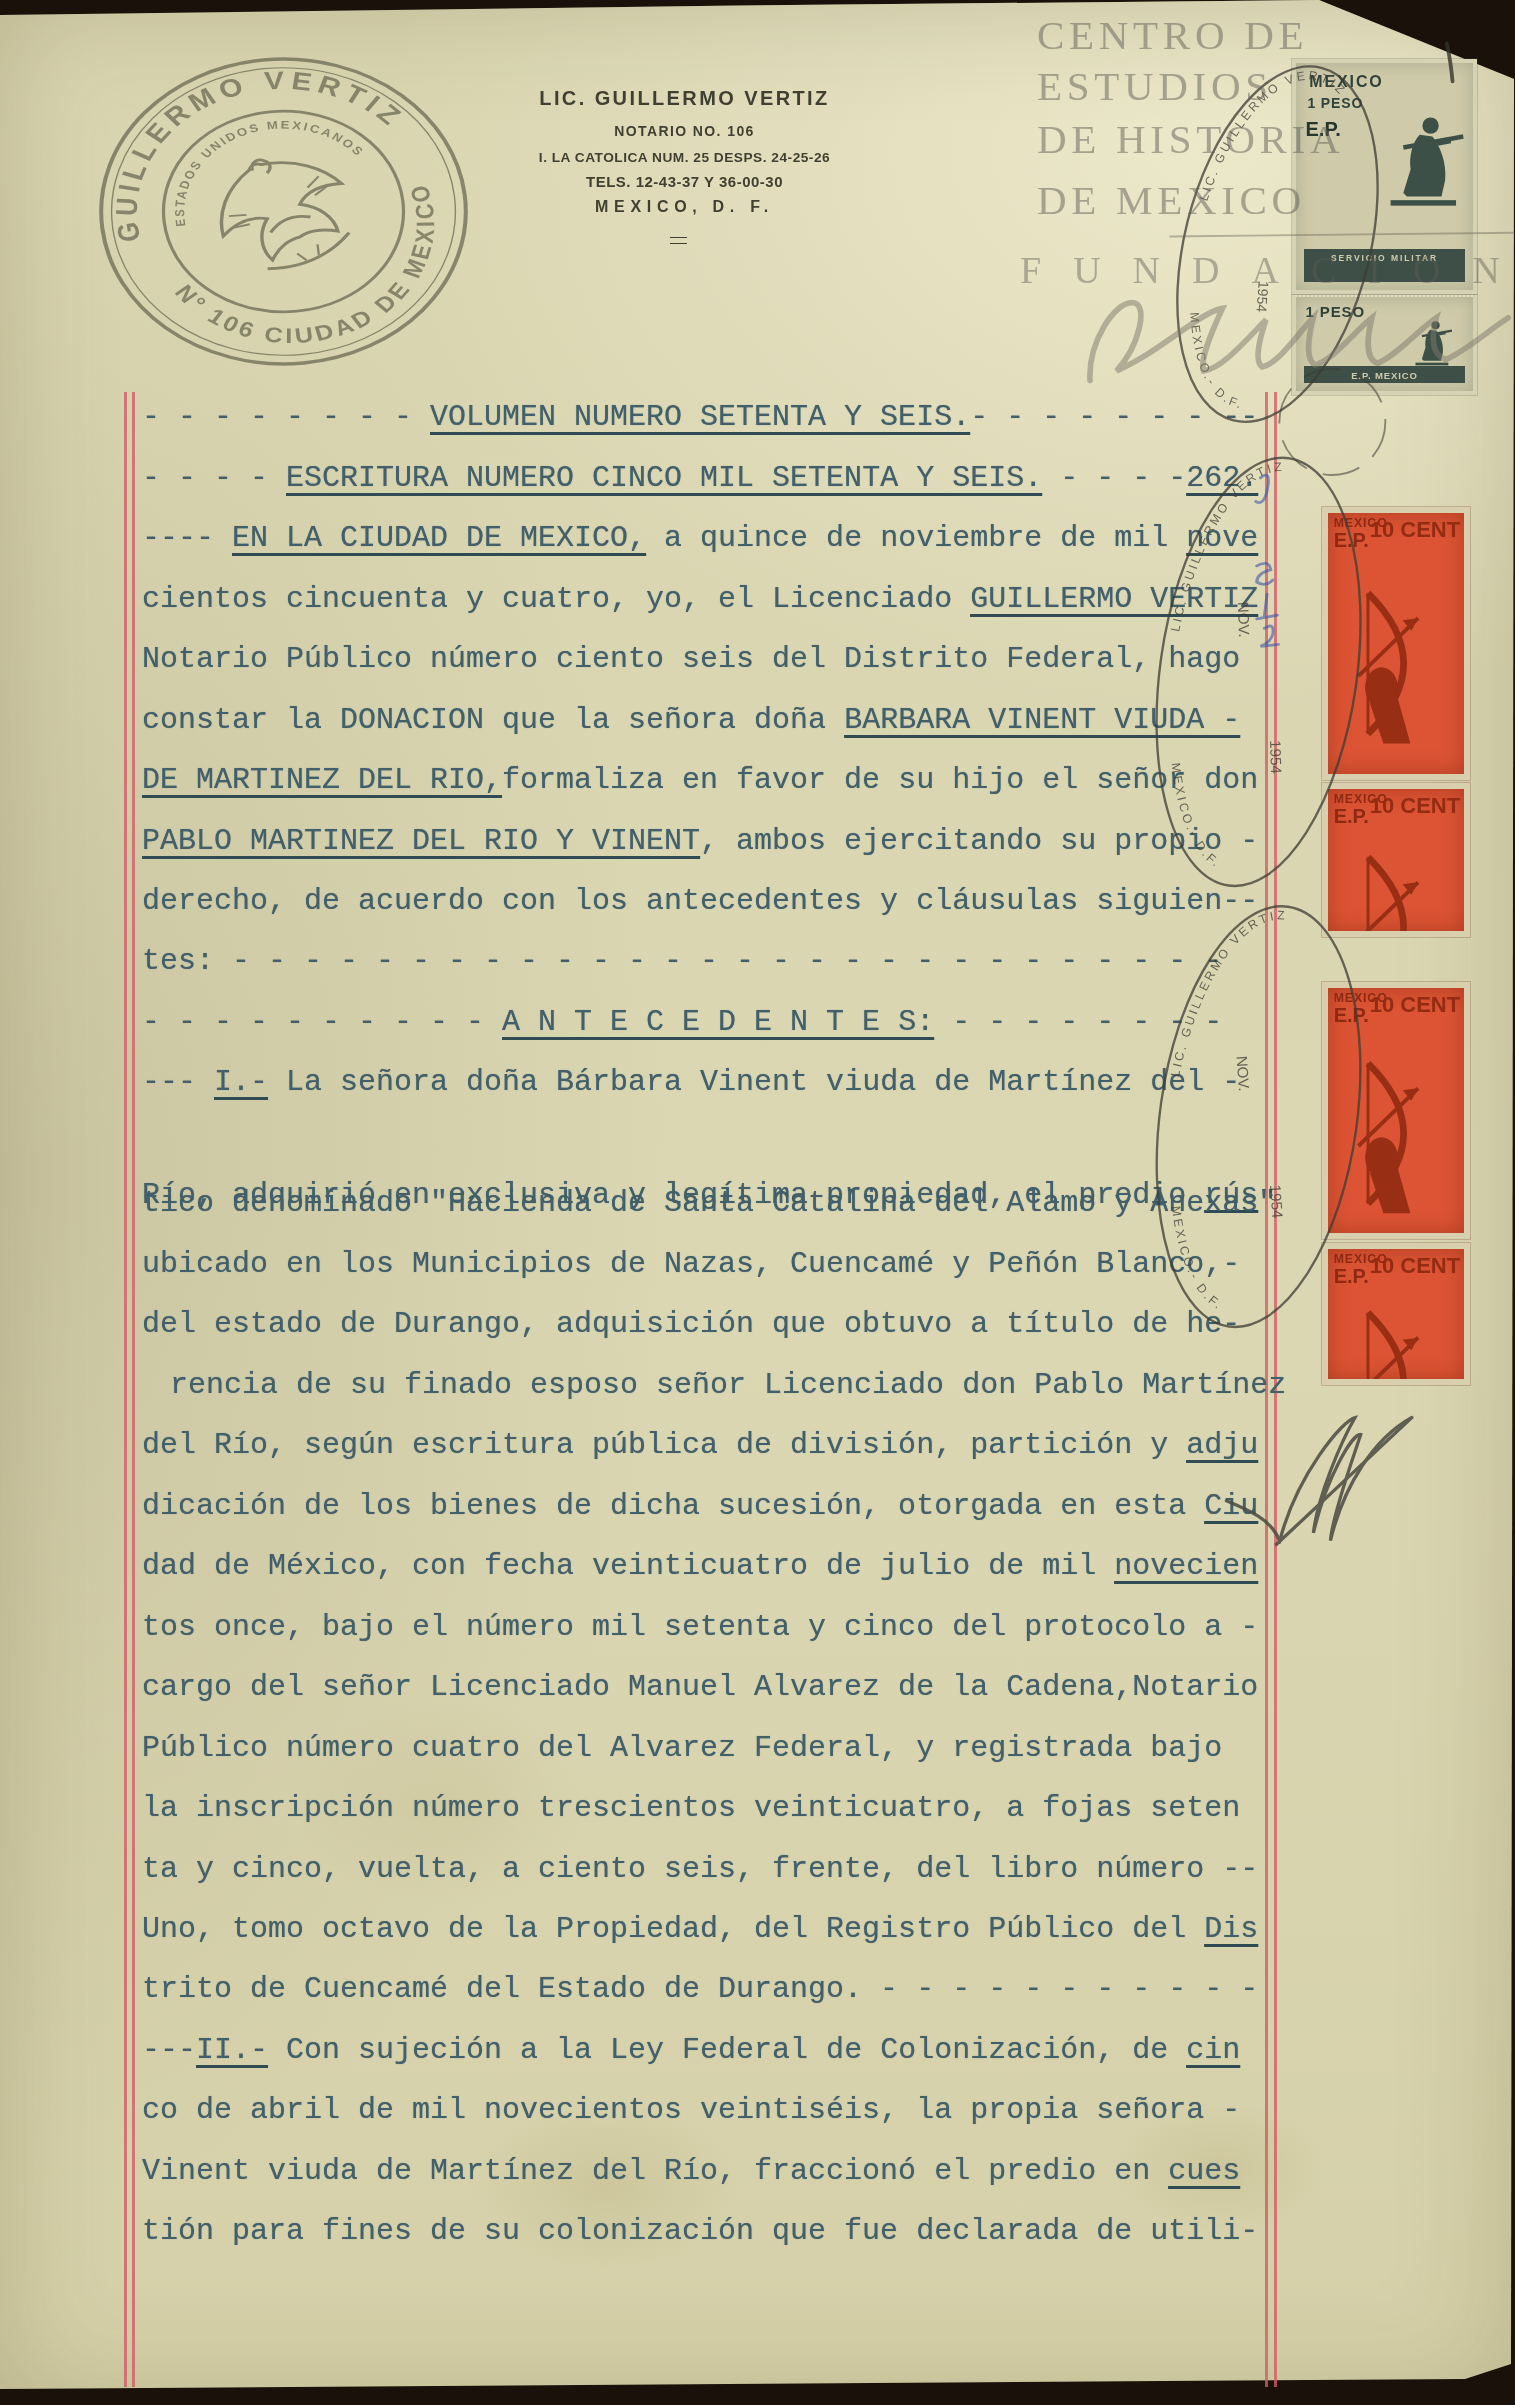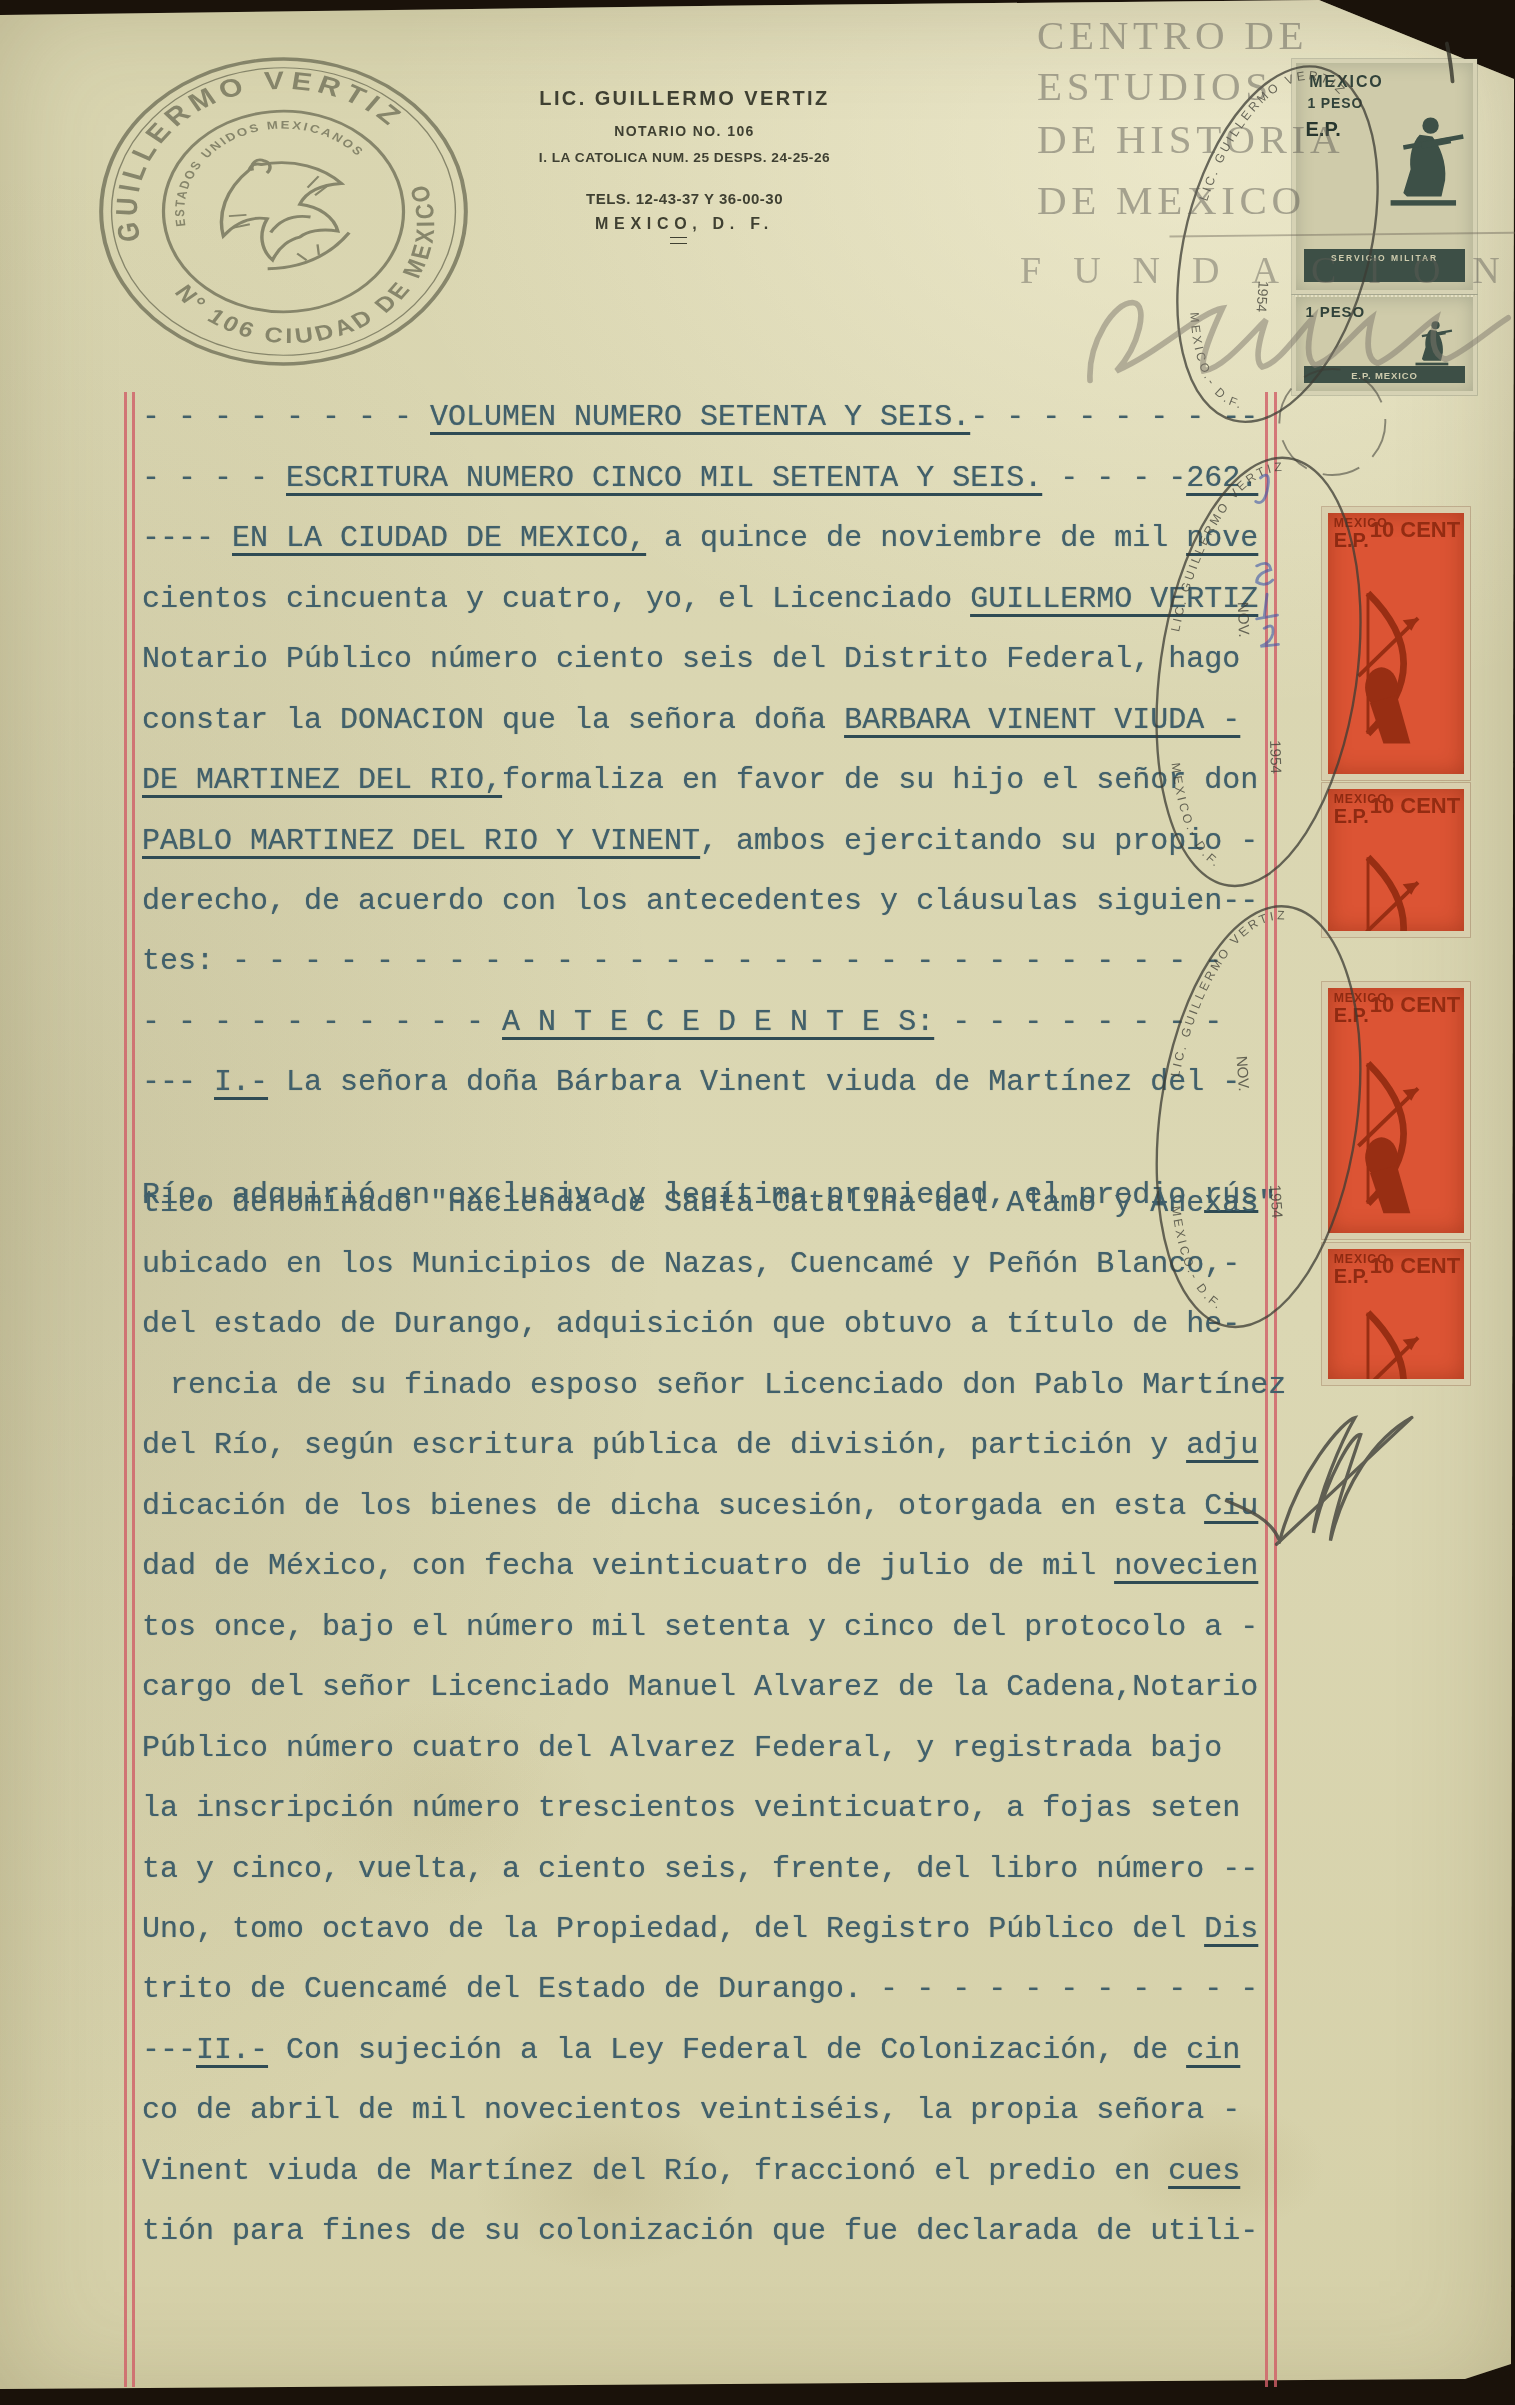--- a/index.html
+++ b/index.html
@@ -14,21 +14,21 @@
       radial-gradient(104px 66px at 1221px 2167px, rgba(140,118,60,.12), transparent),
       radial-gradient(151px 104px at 445px 1803px, rgba(150,130,70,.09), transparent),
       linear-gradient(180deg,#d9d5b0 0%,#dbd7b3 55%,#d5d0a8 100%);
     clip-path:polygon(0 15px,719px 5.7px,1319px 0,1514px 79px,1511px 2364px,1465px 2379px,0 2389px);
     box-shadow:inset 0 0 114px rgba(90,80,40,.25);}
   
   .letterhead{position:absolute;left:426px;top:87px;width:517px;text-align:center;color:#3f4032;z-index:10;}
   .lh1{font-size:20px;font-weight:bold;letter-spacing:2.4px;}
   .lh2{font-size:14px;font-weight:bold;letter-spacing:1.4px;margin-top:13.2px;}
   .lh3{font-size:13.7px;font-weight:bold;letter-spacing:0.5px;margin-top:10.4px;}
-  .lh4{font-size:15px;font-weight:bold;letter-spacing:0.5px;margin-top:25px;}
+  .lh4{font-size:15px;font-weight:bold;letter-spacing:0.5px;margin-top:8px;}
   .lh5{font-size:16px;font-weight:bold;letter-spacing:5.7px;margin-top:8.5px;}
   .lh-rule{position:absolute;left:244px;top:150px;width:17px;height:4.7px;
     border-top:1.4px solid #3f4032;border-bottom:1.4px solid #3f4032;}
   
   .mline{position:absolute;top:392px;height:1995px;width:2.8px;background:#cf5e66;opacity:.8;z-index:18;}
   .ml1{left:124px}.ml2{left:132px}.mr1{left:1265px}.mr2{left:1274px}
   
   .typed{position:absolute;inset:0;z-index:20;}
   .tline{position:absolute;left:142px;white-space:pre;
     font-family:"Liberation Mono",monospace;font-size:30px;line-height:1;

